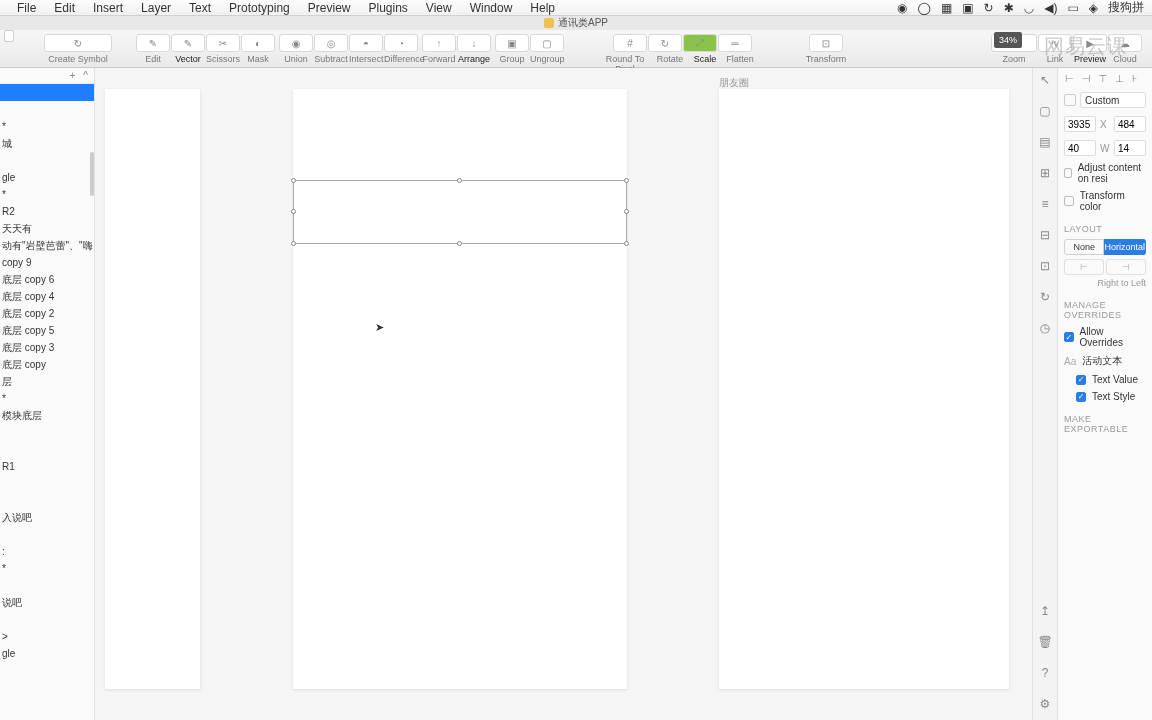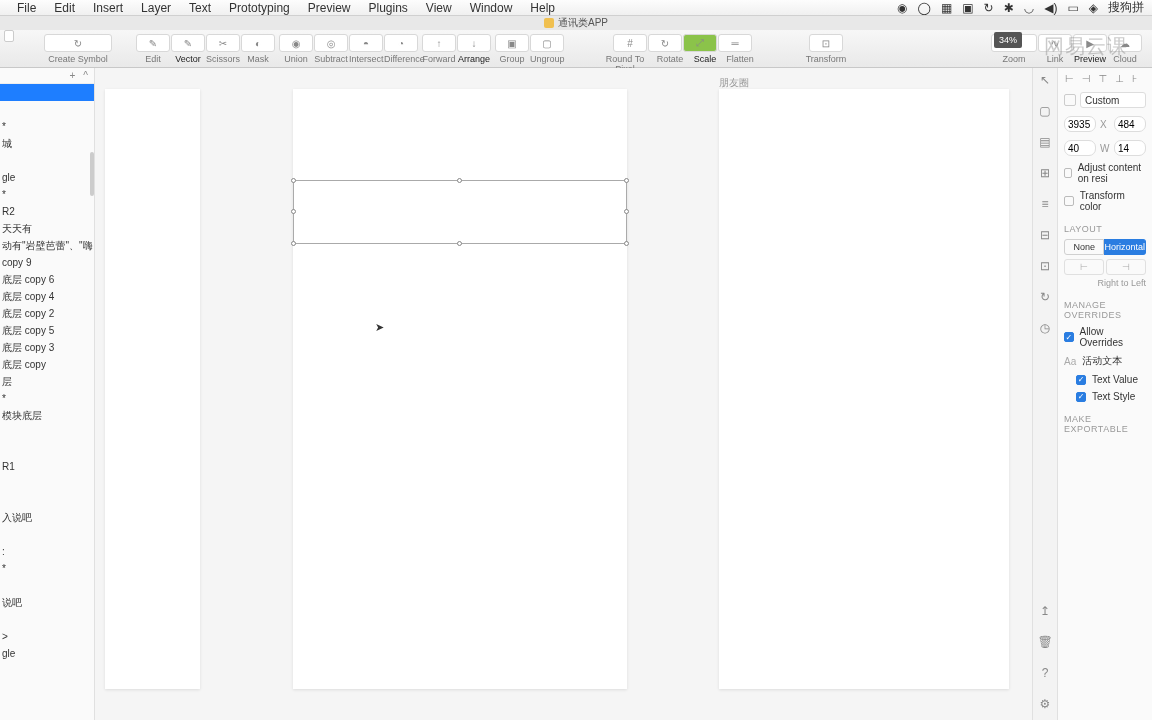--- a/index.html
+++ b/index.html
@@ -58,21 +58,21 @@
     .far-right { width: 25px; background: #f3f3f3; border-left: 1px solid #e0e0e0; display: flex; flex-direction: column; align-items: center; padding-top: 4px; gap: 15px; }
     .far-right .ficon { width: 16px; height: 16px; display: flex; align-items: center; justify-content: center; color: #888; font-size: 12px; }
     
     
     .inspector { width: 95px; background: #fafafa; border-left: 1px solid #e0e0e0; display: flex; flex-direction: column; font-size: 10px; padding: 4px 6px; }
     .insp-header { display: flex; gap: 6px; color: #888; height: 12px; align-items: center; }
     .insp-header span { padding: 0 1px; }
     .insp-row { display: flex; align-items: center; margin-top: 8px; gap: 4px; }
     .insp-select { flex: 1; height: 16px; border: 1px solid #ddd; border-radius: 3px; display: flex; align-items: center; padding: 0 4px; background: #fff; }
     .insp-icon { width: 12px; height: 12px; border: 1px solid #ccc; border-radius: 2px; }
-    .insp-input { width: 32px; height: 16px; border: 1px solid #ddd; border-radius: 7px; padding: 0 3px; background: #fff; text-align: left; font-size: 10px; }
+    .insp-input { width: 32px; height: 16px; border: 1px solid #ddd; border-radius: 2px; padding: 0 3px; background: #fff; text-align: left; font-size: 10px; }
     .insp-unit { color: #999; width: 12px; }
     .insp-check-row { display: flex; align-items: center; margin-top: 6px; gap: 6px; }
     .insp-checkbox { width: 10px; height: 10px; border: 1px solid #bbb; border-radius: 2px; display: flex; align-items: center; justify-content: center; font-size: 8px; color: #fff; }
     .insp-checkbox.checked { background: #2a7de1; border-color: #2a7de1; }
     .insp-section-title { font-size: 9px; color: #999; letter-spacing: 0.5px; margin-top: 12px; }
     .insp-tabs { display: flex; margin-top: 5px; }
     .insp-tab { flex: 1; height: 16px; border: 1px solid #d0d0d0; display: flex; align-items: center; justify-content: center; font-size: 9px; }
     .insp-tab:first-child { border-radius: 3px 0 0 3px; }
     .insp-tab:last-child { border-radius: 0 3px 3px 0; border-left: none; }
     .insp-tab.active { background: #2a7de1; color: #fff; border-color: #2a7de1; }

